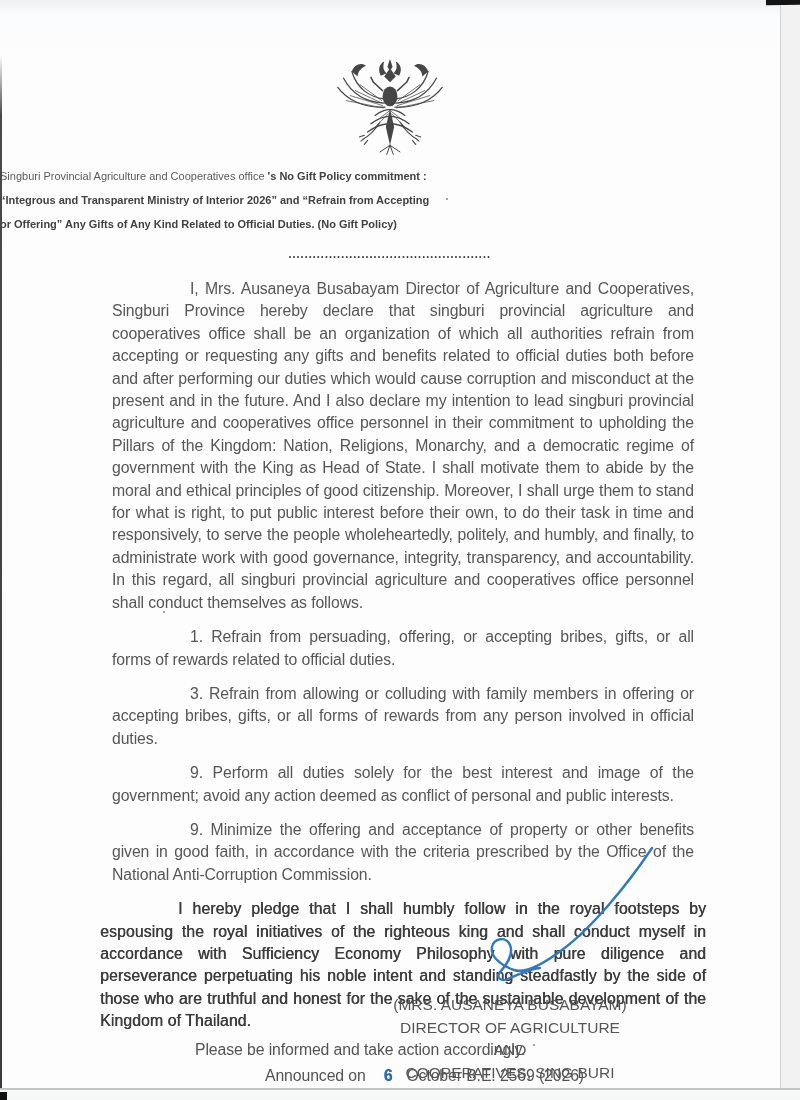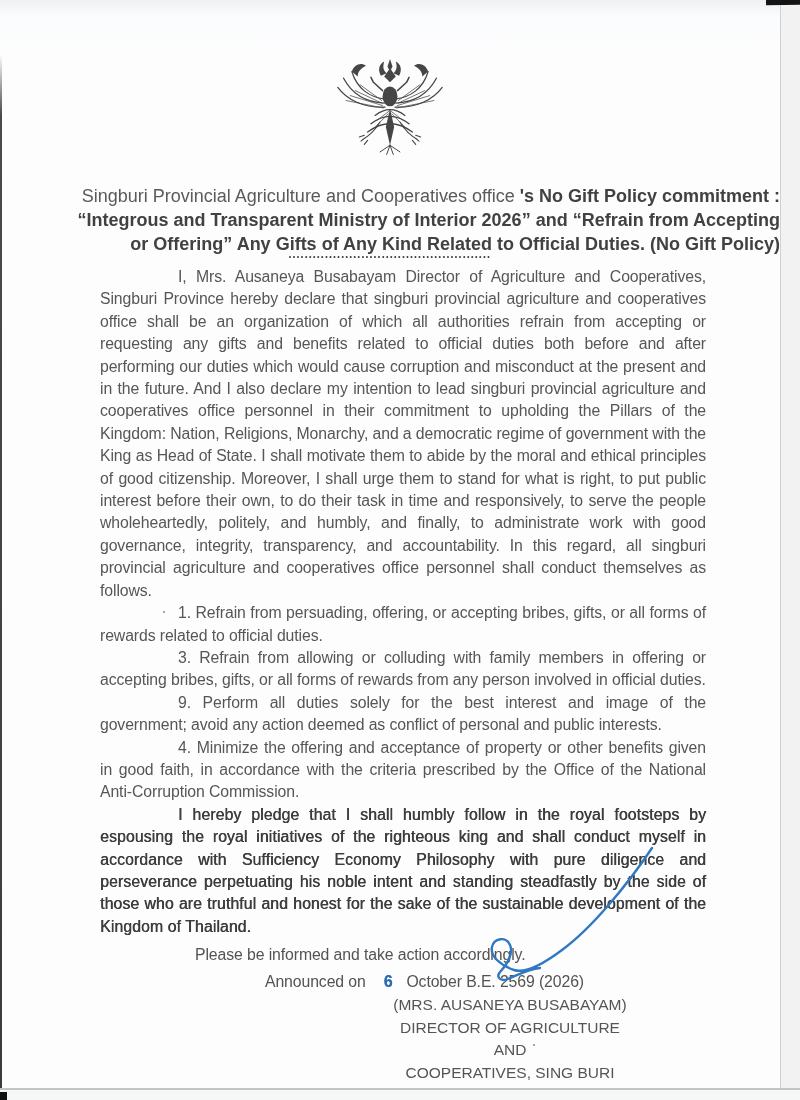--- a/index.html
+++ b/index.html
@@ -20,35 +20,35 @@
   .scanner-strip{position:absolute;left:781px;top:0;width:19px;height:1100px;background:#f1f2f1;}
   .corner-sliver{position:absolute;left:766px;top:-2px;width:36px;height:7px;background:#141414;transform:rotate(-1deg);}
   .bottom-line{position:absolute;left:0;top:1088px;width:800px;height:2px;background:#c2c5c5;}
   .bottom-strip{position:absolute;left:0;top:1090px;width:800px;height:10px;background:#f6f7f7;}
   .bottom-nub{position:absolute;left:0;top:1092px;width:7px;height:8px;background:#101010;}
 
   .emblem{position:absolute;left:332px;top:56px;width:116px;height:104px;}
   .emblem svg{width:100%;height:100%;opacity:.88;}
 
   .title-block{
-    position:absolute;left:0;top:184px;width:780px;text-align:right;
-    font-size:18px;line-height:24px;color:#414141;font-weight:bold;
+    position:absolute;left:0;top:164px;width:780px;text-align:left;
+    font-size:11px;line-height:24px;color:#414141;font-weight:bold;
   }
   .title-regular{font-weight:normal;color:#5a5a5a;}
 
   .dots{
     position:absolute;left:0;top:253px;width:780px;text-align:center;
     font-size:7px;letter-spacing:1.6px;color:#3a3a3a;
   }
 
   .content{
     position:absolute;left:100px;top:266px;width:606px;
     font-size:15.8px;line-height:22.4px;color:#565656;letter-spacing:-.1px;
   }
-  .para{text-align:justify;text-indent:78px;margin:0;}
+  .para{text-align:justify;text-indent:78px;margin:12px;}
   .pledge{
     text-align:justify;text-indent:78px;margin:0;
     color:#3d3d3d;text-shadow:.45px 0 0 #3d3d3d;letter-spacing:.1px;
   }
   .closing{margin:6px 0 0 95px;color:#535353;}
   .announced{margin:4px 0 0 165px;color:#535353;}
   .announced .day{color:#2d6cb3;font-weight:bold;margin:0 14px 0 18px;text-shadow:.3px 0 0 #2d6cb3;}
 
   .sig-block{
     position:absolute;left:388px;top:994px;width:244px;text-align:center;
@@ -106,21 +106,21 @@
     <div>or Offering” Any Gifts of Any Kind Related to Official Duties. (No Gift Policy)</div>
   </div>
 
   <div class="dots">••••••••••••••••••••••••••••••••••••••••••••••••••</div>
 
   <div class="content">
     <p class="para">I, Mrs. Ausaneya Busabayam Director of Agriculture and Cooperatives, Singburi Province hereby declare that singburi provincial agriculture and cooperatives office shall be an organization of which all authorities refrain from accepting or requesting any gifts and benefits related to official duties both before and after performing our duties which would cause corruption and misconduct at the present and in the future. And I also declare my intention to lead singburi provincial agriculture and cooperatives office personnel in their commitment to upholding the Pillars of the Kingdom: Nation, Religions, Monarchy, and a democratic regime of government with the King as Head of State. I shall motivate them to abide by the moral and ethical principles of good citizenship. Moreover, I shall urge them to stand for what is right, to put public interest before their own, to do their task in time and responsively, to serve the people wholeheartedly, politely, and humbly, and finally, to administrate work with good governance, integrity, transparency, and accountability. In this regard, all singburi provincial agriculture and cooperatives office personnel shall conduct themselves as follows.</p>
     <p class="para">1. Refrain from persuading, offering, or accepting bribes, gifts, or all forms of rewards related to official duties.</p>
     <p class="para">3. Refrain from allowing or colluding with family members in offering or accepting bribes, gifts, or all forms of rewards from any person involved in official duties.</p>
     <p class="para">9. Perform all duties solely for the best interest and image of the government; avoid any action deemed as conflict of personal and public interests.</p>
-    <p class="para">4. Minimize the offering and acceptance of property or other benefits given in good faith, in accordance with the criteria prescribed by the Office of the National Anti-Corruption Commission.</p>
+    <p class="para">9. Minimize the offering and acceptance of property or other benefits given in good faith, in accordance with the criteria prescribed by the Office of the National Anti-Corruption Commission.</p>
     <p class="pledge">I hereby pledge that I shall humbly follow in the royal footsteps by espousing the royal initiatives of the righteous king and shall conduct myself in accordance with Sufficiency Economy Philosophy with pure diligence and perseverance perpetuating his noble intent and standing steadfastly by the side of those who are truthful and honest for the sake of the sustainable development of the Kingdom of Thailand.</p>
     <p class="closing">Please be informed and take action accordingly.</p>
     <p class="announced"><span>Announced on</span><span class="day">6</span><span>October B.E. 2569 (2026)</span></p>
   </div>
 
   <div class="signature">
     <svg viewBox="0 0 200 170">
       <path d="M182 16 C158 52 122 96 92 118 C76 130 56 142 44 138 C30 133 20 124 22 115 C24 106 36 104 40 113 C44 122 36 134 30 140 C26 145 30 150 38 147 C48 143 58 137 70 136" fill="none" stroke="#2f78c2" stroke-width="2.4" stroke-linecap="round"></path>
     </svg>
   </div>

